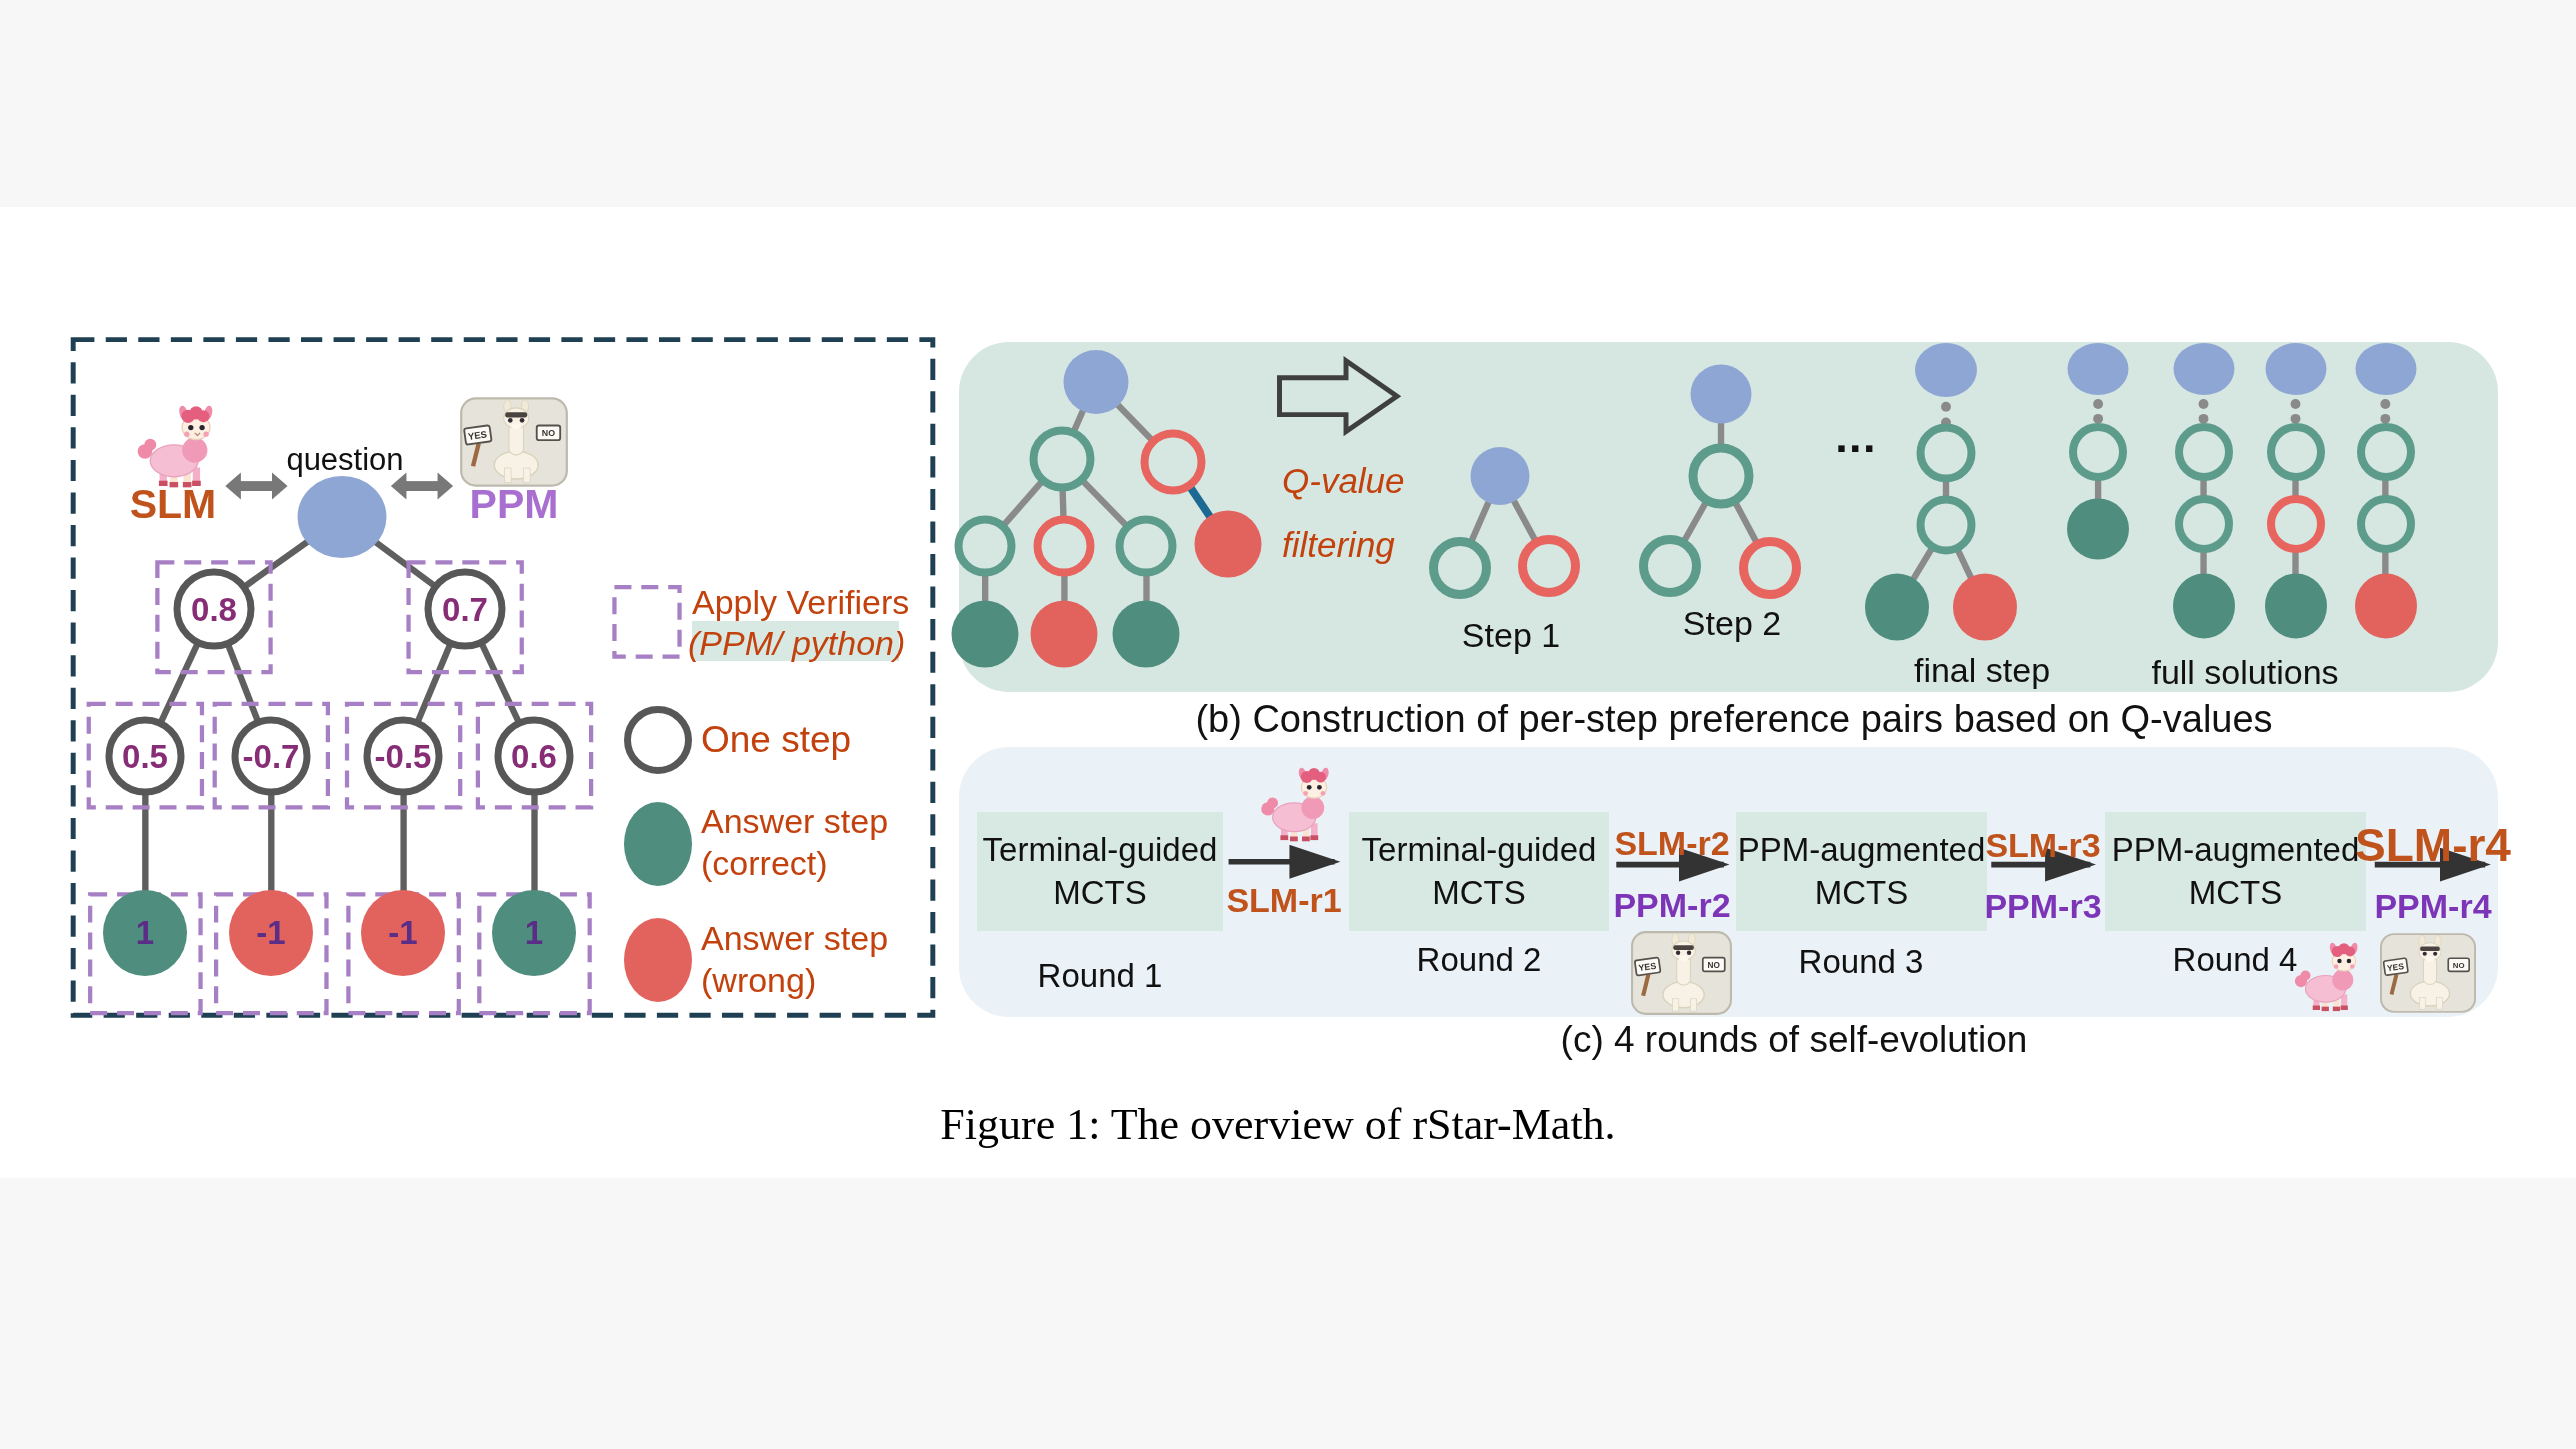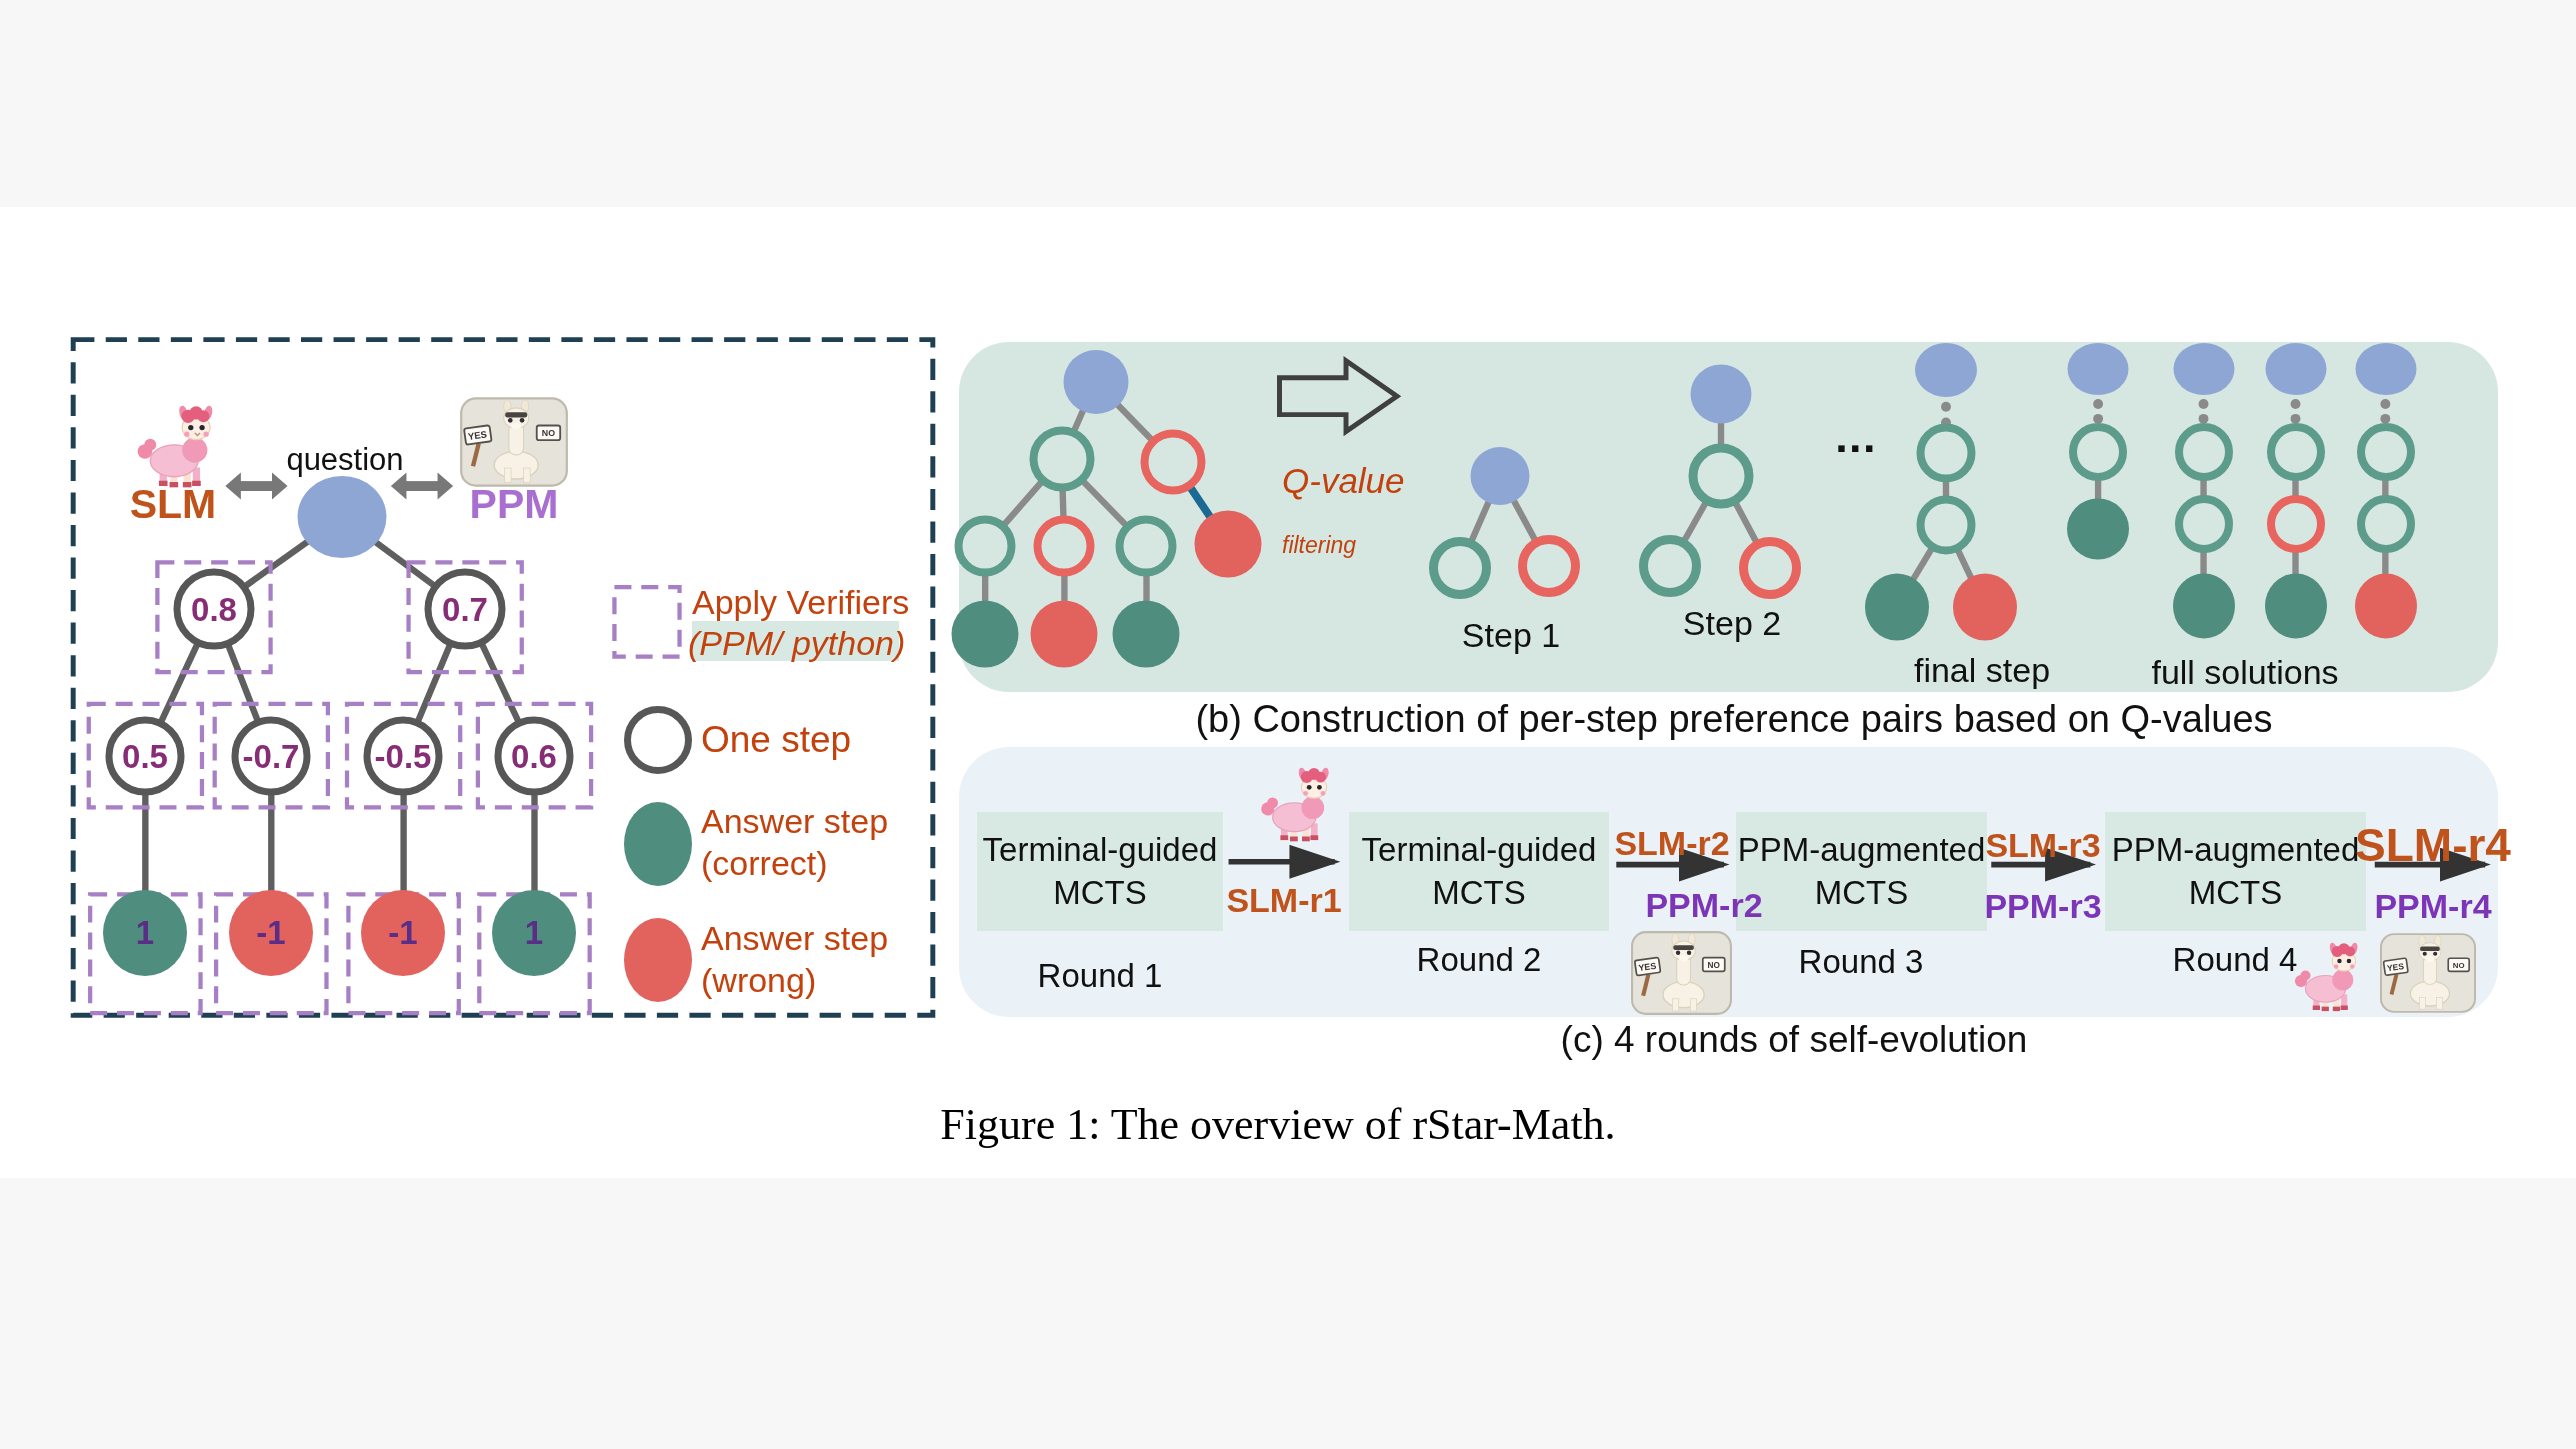--- a/index.html
+++ b/index.html
@@ -227,21 +227,21 @@
   <div class="n ringR" style="left:1173px;top:462px;width:65px;height:65px;"></div>
   <div class="n ringG" style="left:985px;top:546px;width:61px;height:61px;"></div>
   <div class="n ringR" style="left:1064px;top:546px;width:61px;height:61px;"></div>
   <div class="n ringG" style="left:1146px;top:546px;width:61px;height:61px;"></div>
   <div class="n fillR" style="left:1228px;top:544px;width:67px;height:67px;"></div>
   <div class="n fillG" style="left:985px;top:634px;width:67px;height:67px;"></div>
   <div class="n fillR" style="left:1064px;top:634px;width:67px;height:67px;"></div>
   <div class="n fillG" style="left:1146px;top:634px;width:67px;height:67px;"></div>
 
   <div class="tl" style="left:1282px;top:481px;font-size:35px;font-style:italic;">Q-value</div>
-  <div class="tl" style="left:1282px;top:545px;font-size:23px;font-style:italic;">filtering</div>
+  <div class="tl" style="left:1282px;top:545px;font-size:35px;font-style:italic;">filtering</div>
 
   <div class="n blue" style="left:1500px;top:476px;width:59px;height:58px;"></div>
   <div class="n ringG" style="left:1460px;top:568px;width:62px;height:62px;border-width:9.2px;"></div>
   <div class="n ringR" style="left:1549px;top:566px;width:62px;height:62px;border-width:9.2px;"></div>
   <div class="t" style="left:1511px;top:635px;font-size:34px;">Step 1</div>
 
   <div class="n blue" style="left:1721px;top:394px;width:61px;height:59px;"></div>
   <div class="n ringG" style="left:1721px;top:476px;width:65px;height:65px;border-width:9.2px;"></div>
   <div class="n ringG" style="left:1670px;top:566px;width:62px;height:62px;border-width:9.2px;"></div>
   <div class="n ringR" style="left:1770px;top:568px;width:62px;height:62px;border-width:9.2px;"></div>
@@ -319,21 +319,21 @@
         <circle cx="106" cy="21" r="9" fill="#e45f7e"></circle>
       <circle cx="87" cy="38" r="4" fill="#2a2430"></circle>
         <circle cx="104" cy="38" r="4" fill="#2a2430"></circle>
       <circle cx="81" cy="48" r="4" fill="#f6a0b4"></circle>
         <circle cx="110" cy="48" r="4" fill="#f6a0b4"></circle>
     </svg>
   </div>
 
   <div class="t orange" style="left:1284px;top:900px;font-size:34px;">SLM-r1</div>
   <div class="t orange" style="left:1672px;top:843px;font-size:34px;">SLM-r2</div>
-  <div class="t purple" style="left:1672px;top:905px;font-size:34px;margin-left:32px;">PPM-r2</div>
+  <div class="t purple" style="left:1672px;top:905px;font-size:34px;">PPM-r2</div>
   <div class="t orange" style="left:2043px;top:845px;font-size:34px;">SLM-r3</div>
   <div class="t purple" style="left:2043px;top:906px;font-size:34px;">PPM-r3</div>
   <div class="t orange" style="left:2433px;top:845px;font-size:46px;">SLM-r4</div>
   <div class="t purple" style="left:2433px;top:906px;font-size:34px;">PPM-r4</div>
 
   <div class="t" style="left:1100px;top:964px;font-size:33px;margin-top:12px;">Round 1</div>
   <div class="t" style="left:1479px;top:960px;font-size:33px;">Round 2</div>
   <div class="t" style="left:1861px;top:962px;font-size:33px;">Round 3</div>
   <div class="t" style="left:2235px;top:960px;font-size:33px;">Round 4</div>
 

